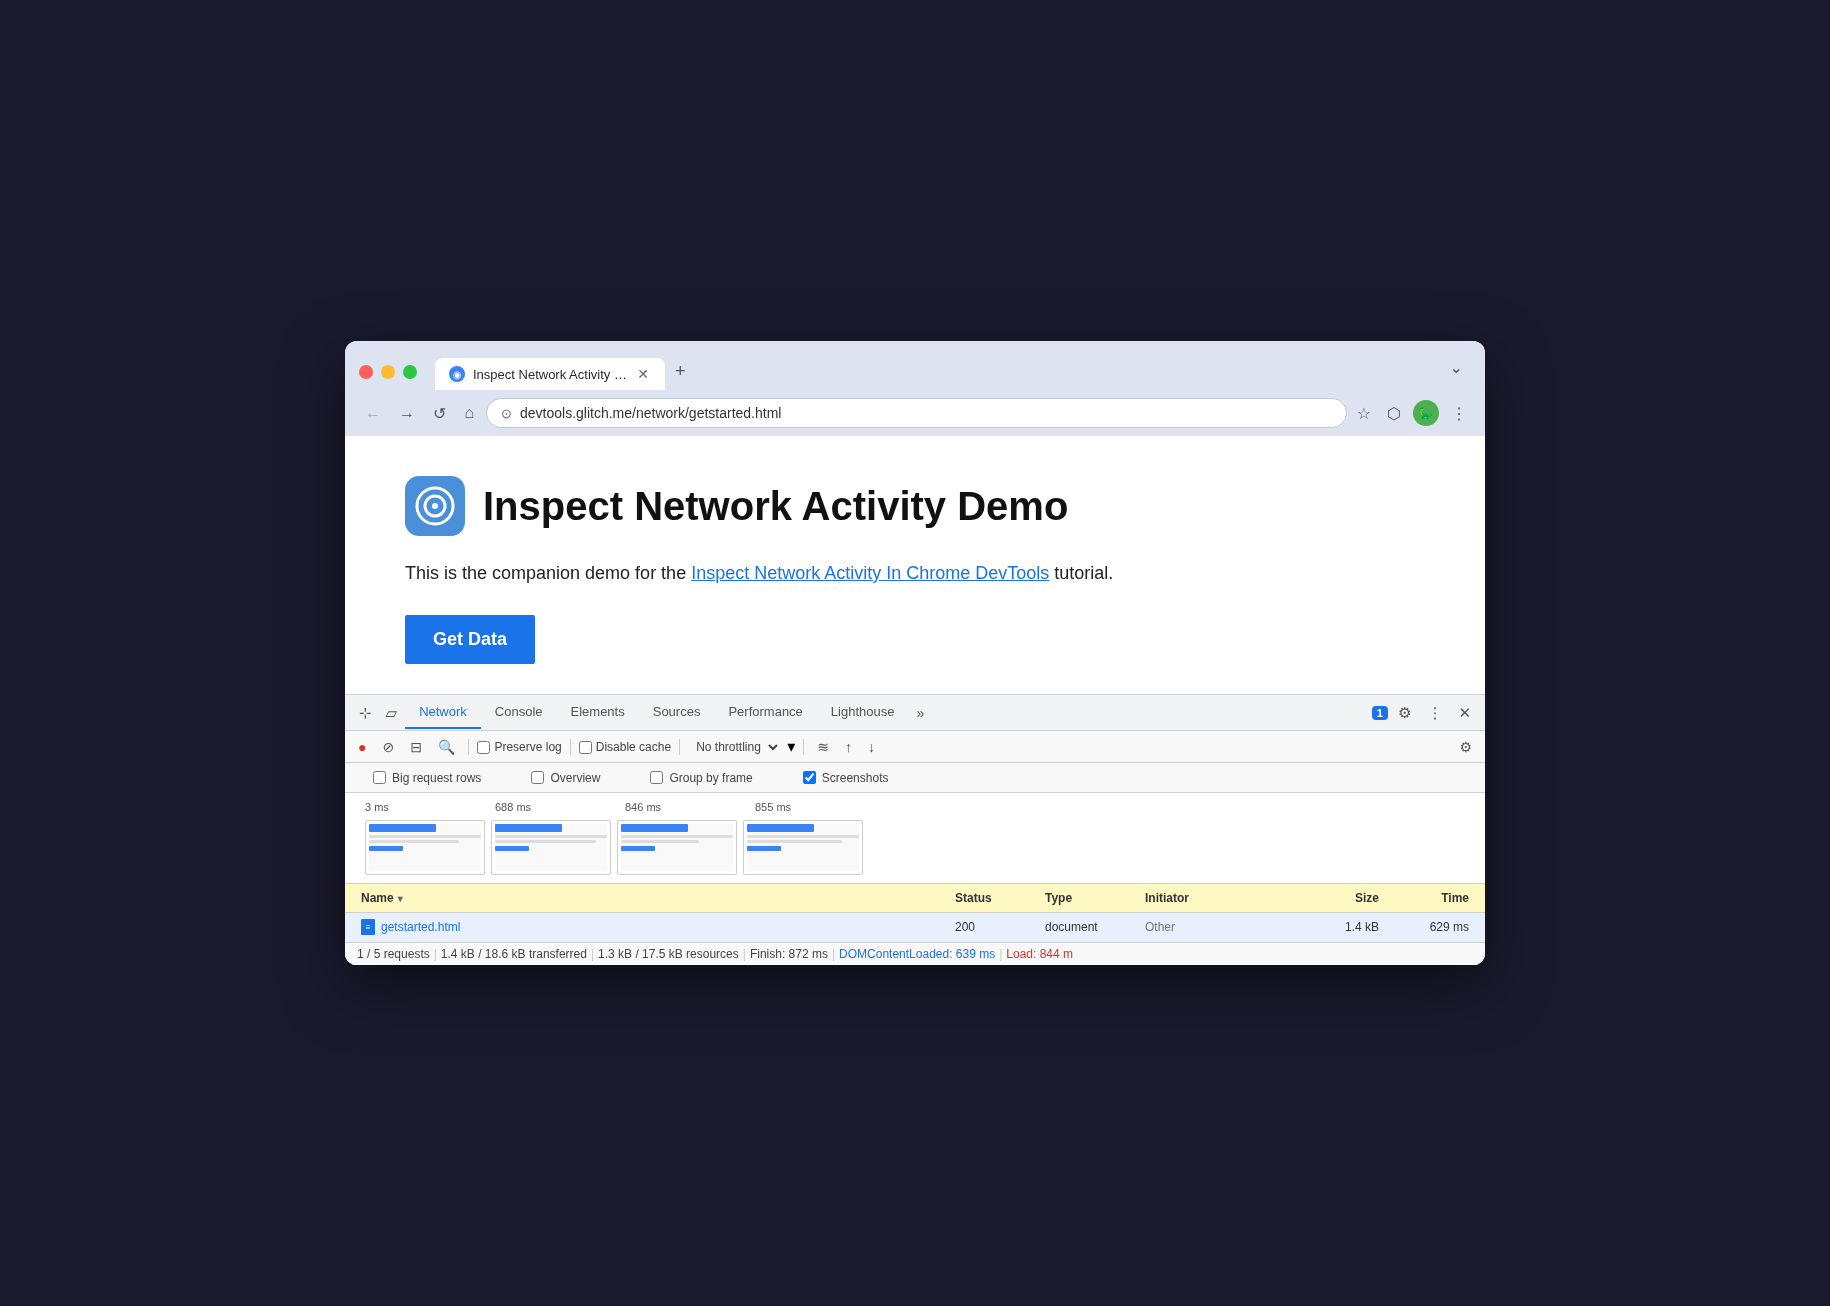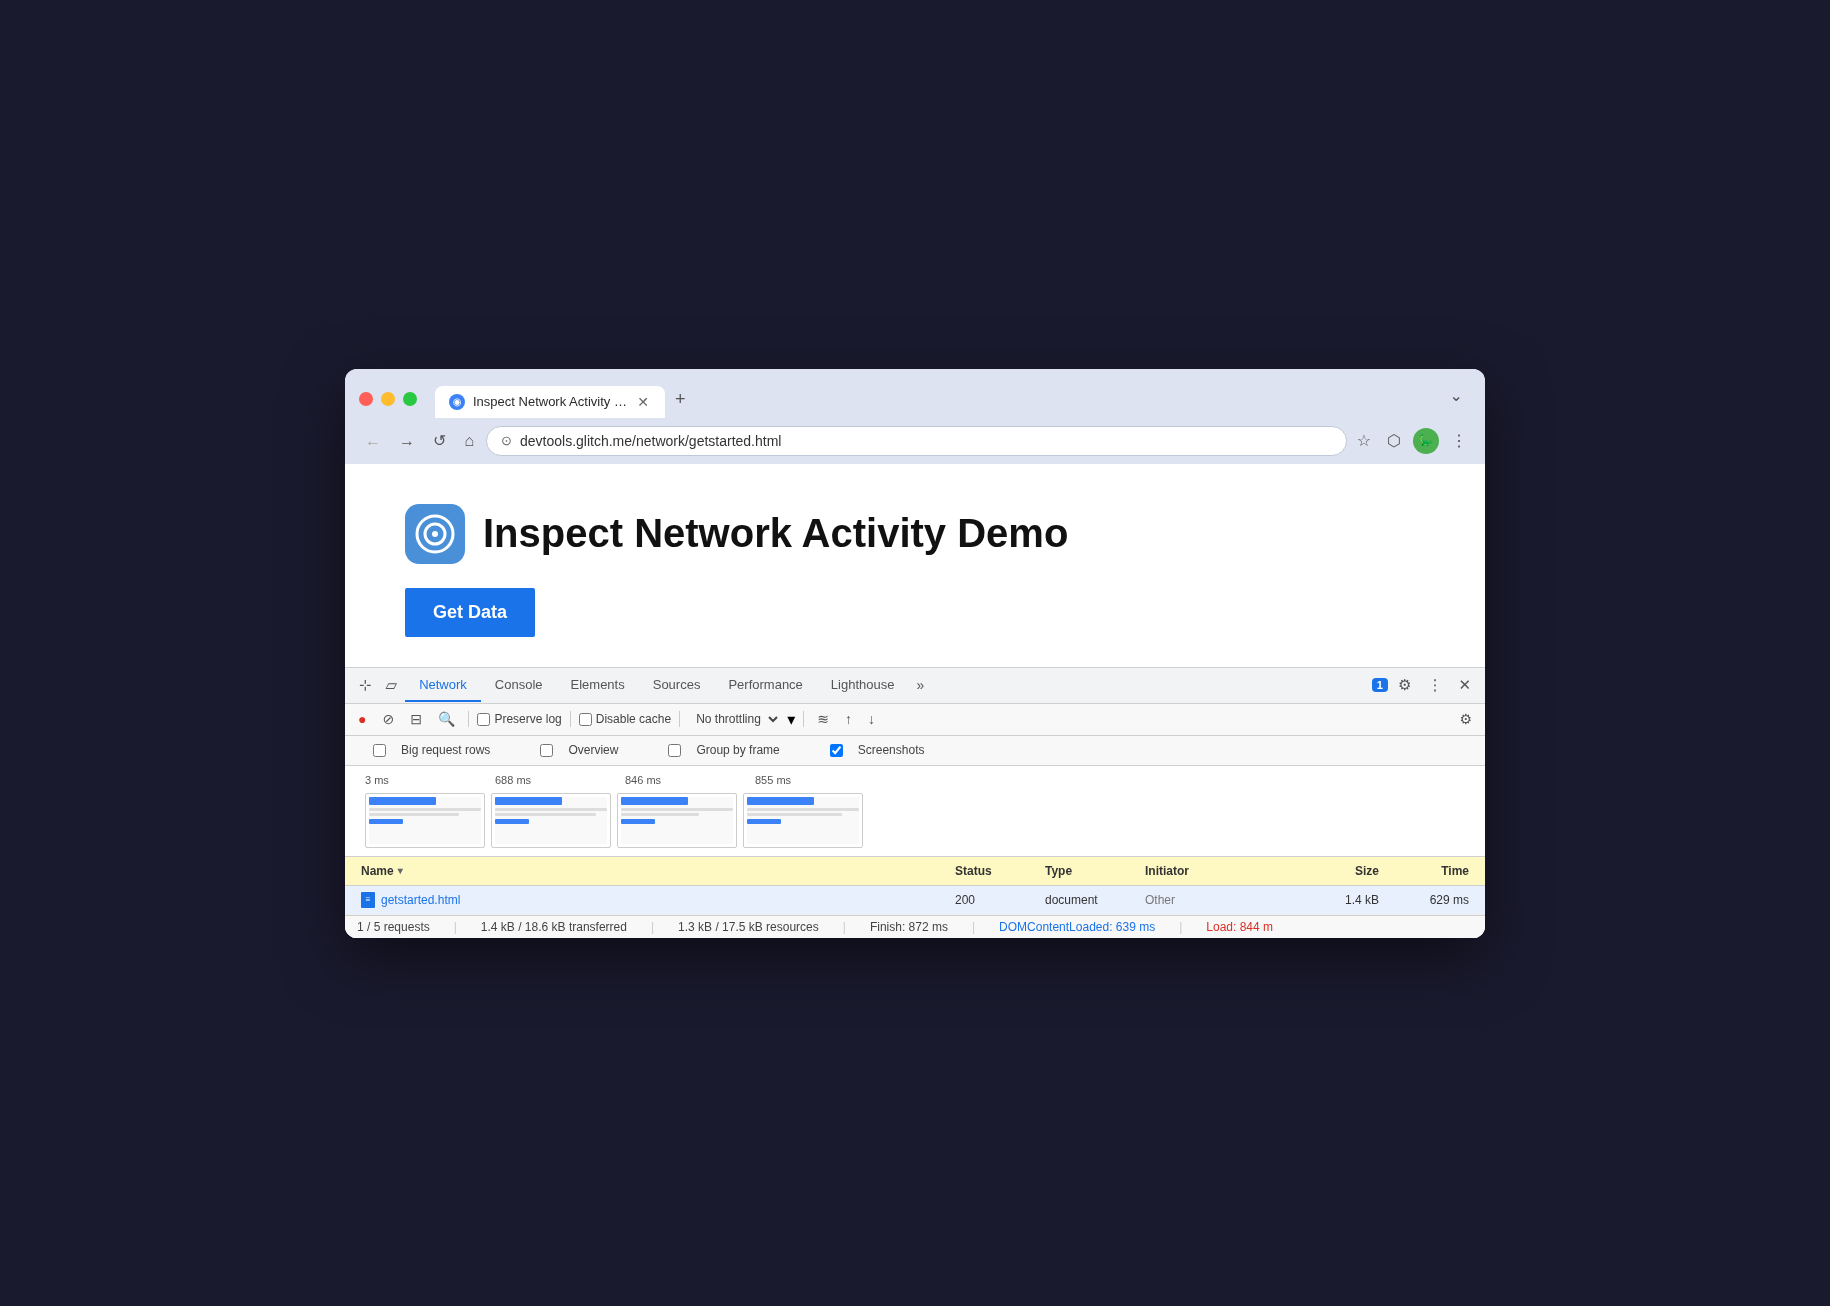--- a/index.html
+++ b/index.html
@@ -334,21 +334,21 @@
       border-bottom: 1px solid #d0d0d0;
       display: flex;
       align-items: center;
       padding: 4px 8px;
       gap: 30px;
       height: 30px;
     }
     .opt-label {
       display: flex;
       align-items: center;
-      gap: 15px;
+      gap: 6px;
       font-size: 12px;
       color: #444;
       cursor: pointer;
       padding-left: 20px;
     }
     
     .screenshot-timeline {
       background: #fff;
       border-bottom: 1px solid #d0d0d0;
       padding: 8px 12px;
@@ -469,21 +469,21 @@
       color: white;
       flex-shrink: 0;
     }
     
     .devtools-statusbar {
       background: #f8f8f8;
       border-top: 1px solid #d0d0d0;
       display: flex;
       align-items: center;
       padding: 4px 12px;
-      gap: 24px;
+      gap: 4px;
       font-size: 12px;
       color: #444;
     }
     .status-sep { color: #ccc; }
     .status-dom { color: #1a73e8; font-weight: 500; }
     .status-load { color: #d93025; font-weight: 500; }
   </style>
 </head>
 <body>
 
@@ -532,20 +532,25 @@
       <div class="page-header">
         <div class="page-logo">
           <svg viewBox="0 0 40 40" fill="none" xmlns="http://www.w3.org/2000/svg">
             <circle cx="20" cy="20" r="18" stroke="white" stroke-width="3" fill="none"></circle>
             <circle cx="20" cy="20" r="10" stroke="white" stroke-width="3" fill="none"></circle>
             <circle cx="20" cy="20" r="3" fill="white"></circle>
           </svg>
         </div>
         <h1 class="page-title">Inspect Network Activity Demo</h1>
       </div>
+      <p class="page-description">
+        <span>This is the companion demo for the</span>
+        <a href="#">Inspect Network Activity In Chrome DevTools</a>
+        <span> tutorial.</span>
+      </p>
       <button class="get-data-btn">Get Data</button>
     </div>
 
     <div class="devtools-panel">
 
       <div class="devtools-toolbar">
         <button class="dt-icon-btn">⊹</button>
         <button class="dt-icon-btn">▱</button>
         <div class="devtools-tabs">
           <div class="dt-tab active">

